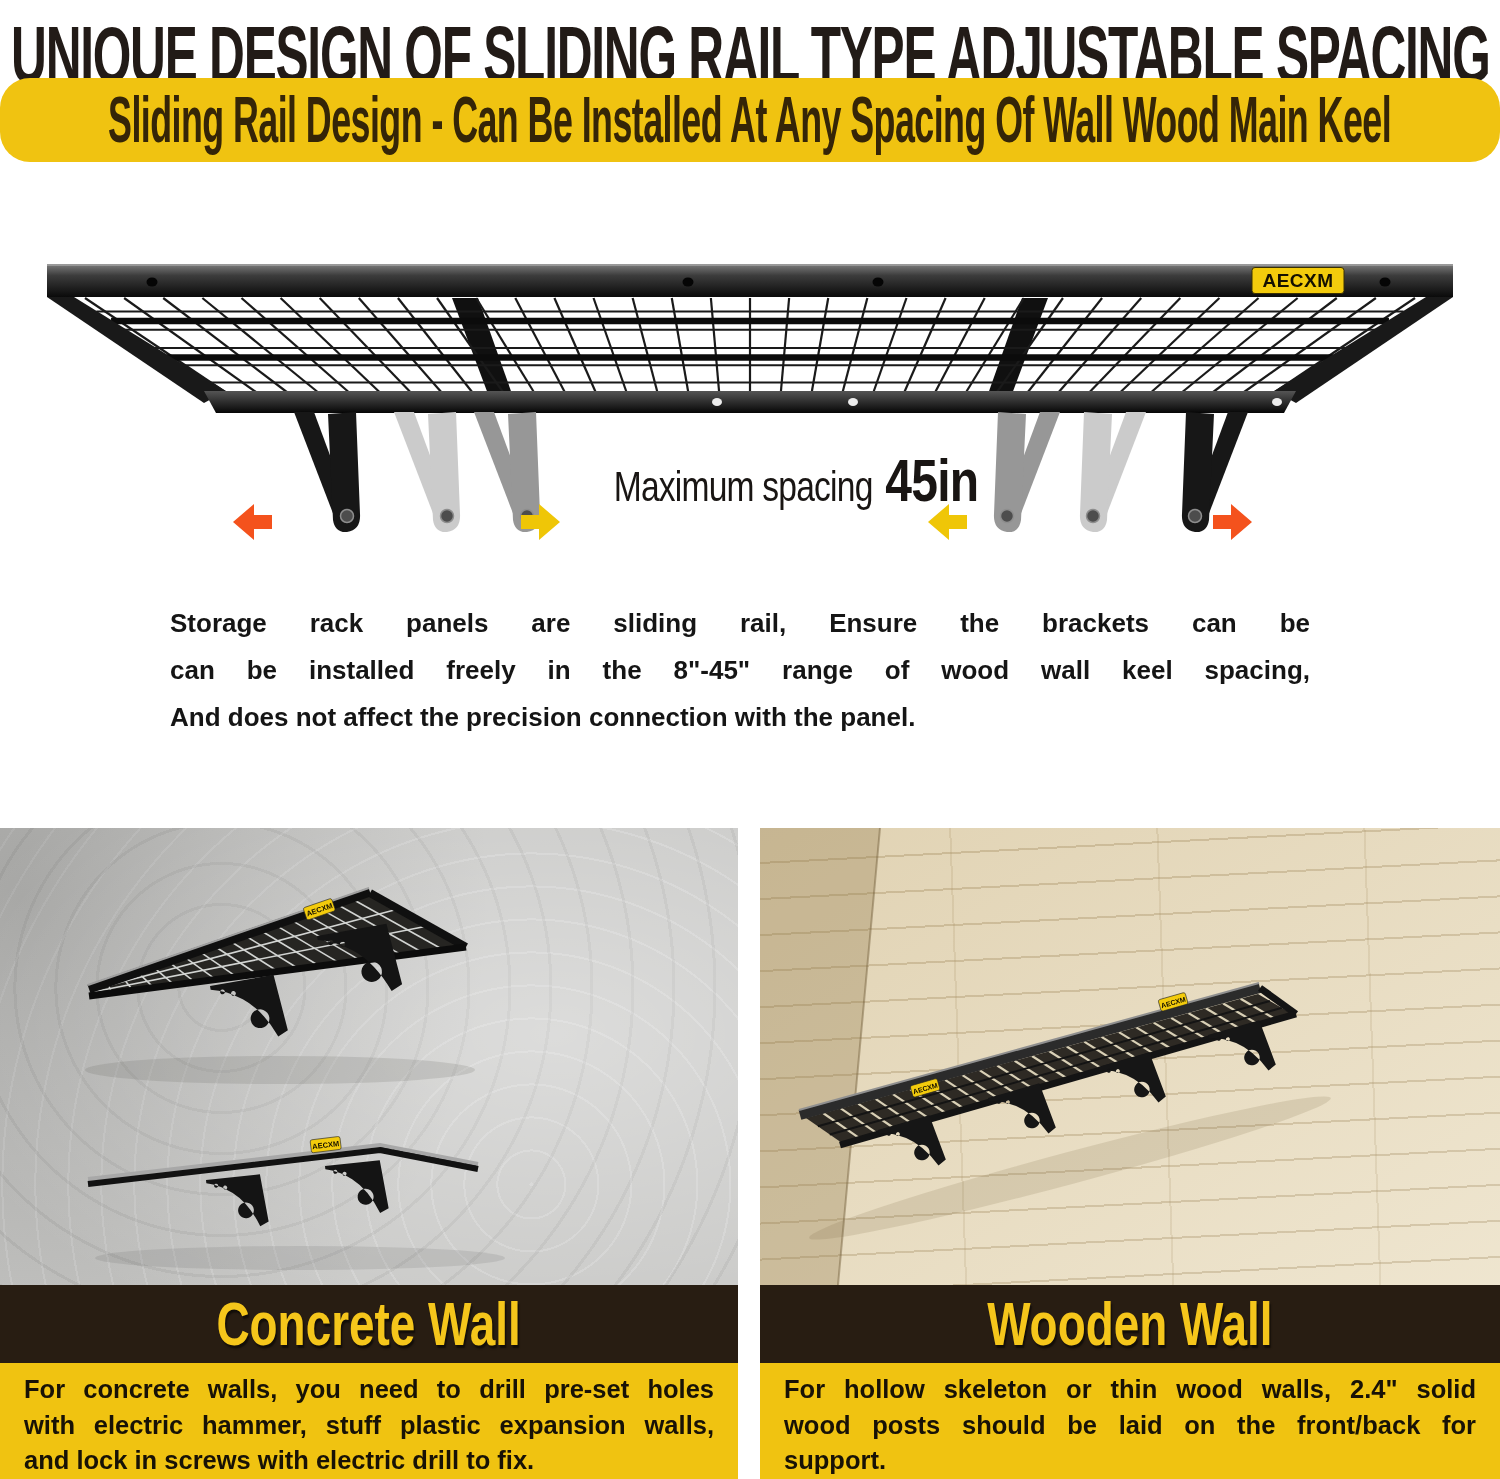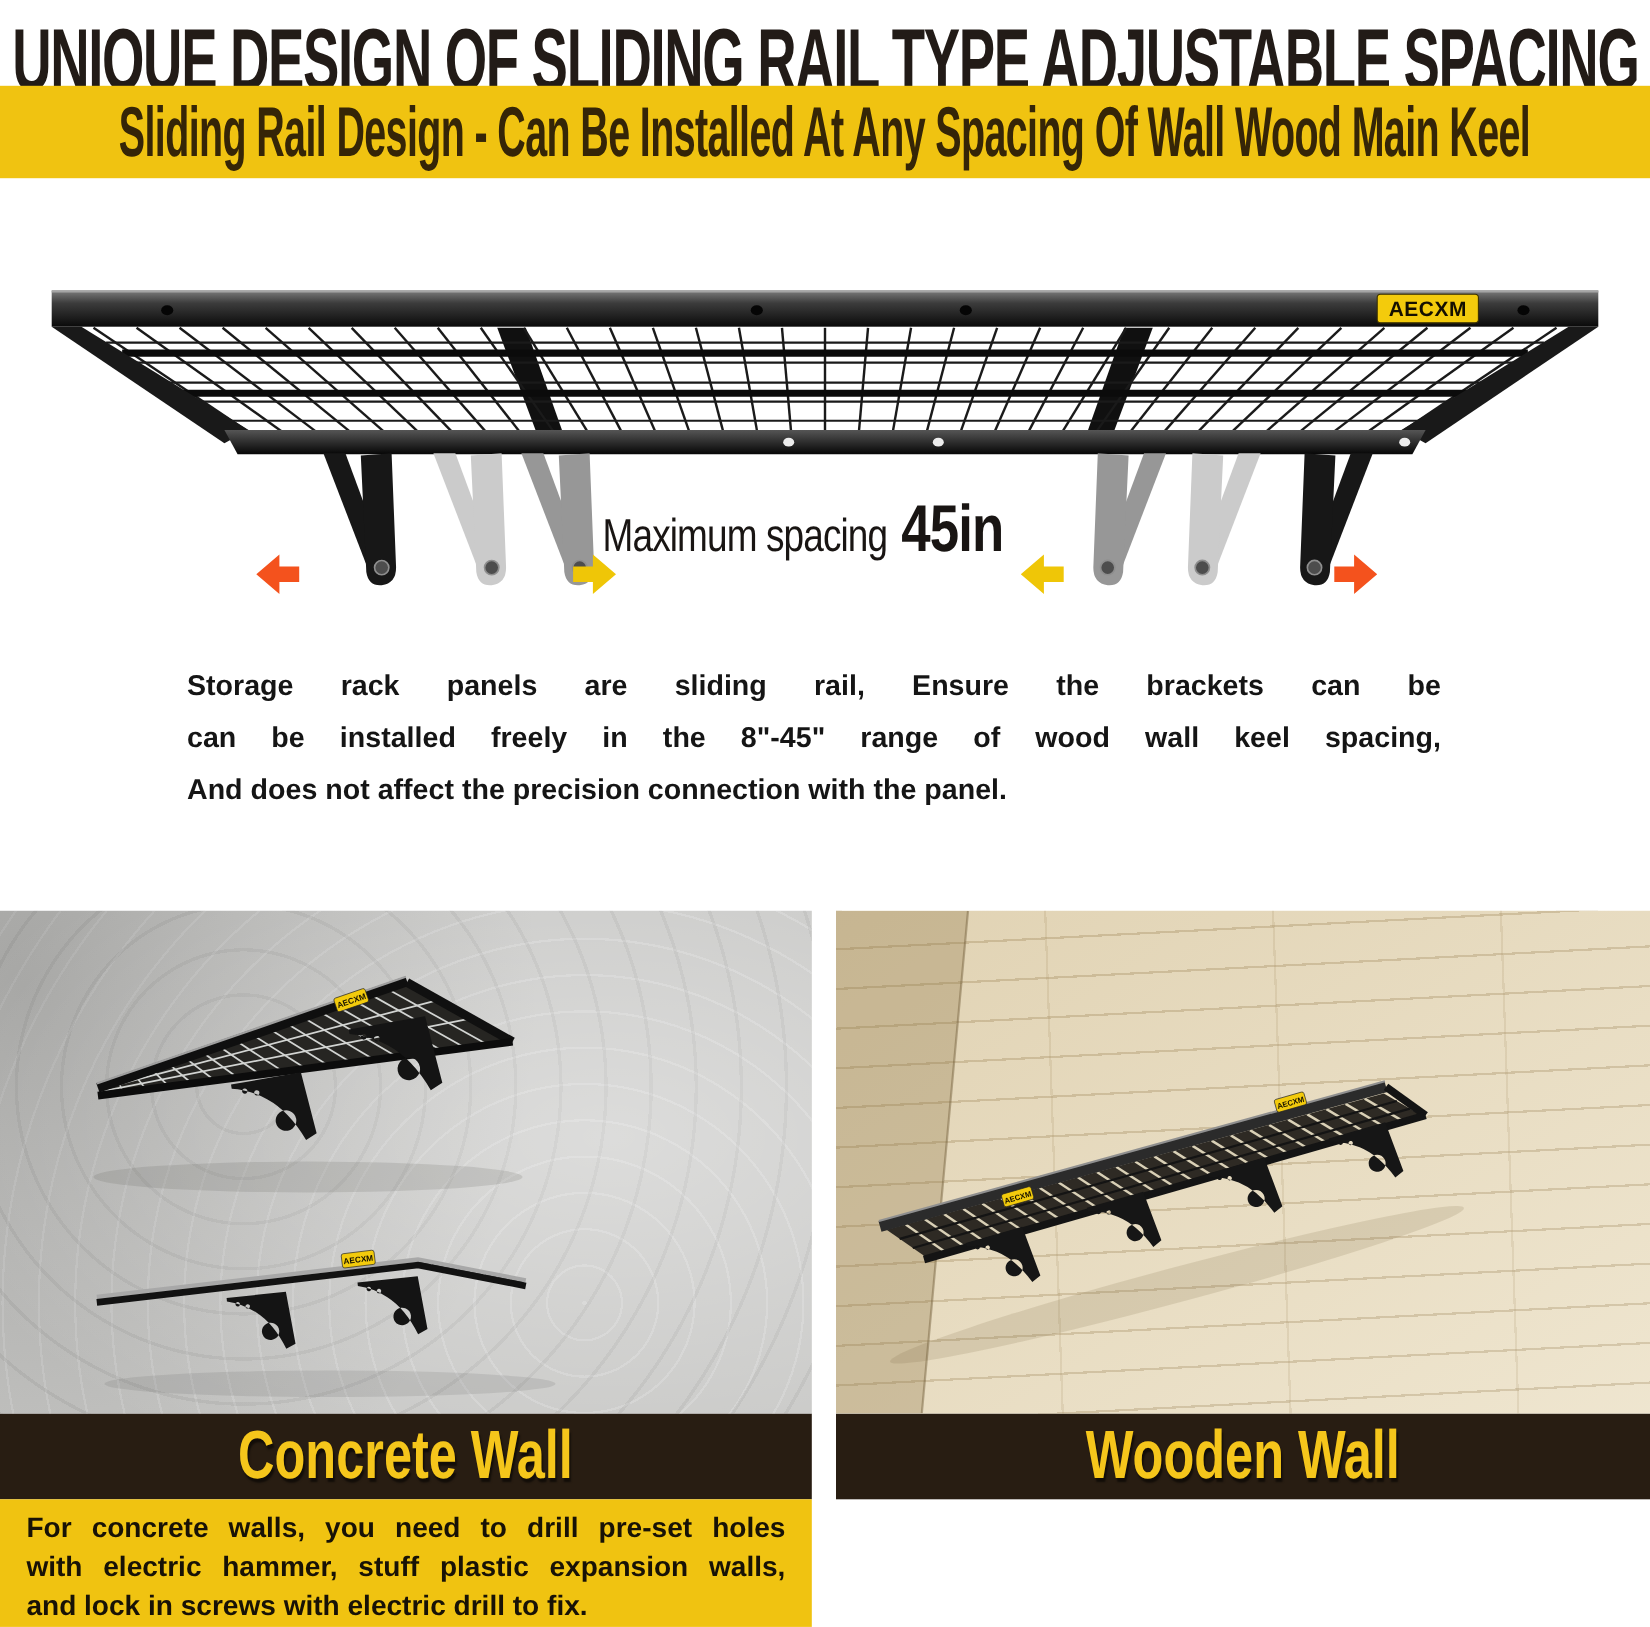--- a/index.html
+++ b/index.html
@@ -6,27 +6,27 @@
   #stage{position:relative;width:1500px;height:1479px;background:#fff;overflow:hidden;
          font-family:"Liberation Sans","DejaVu Sans",sans-serif;}
   .abs{position:absolute;}
 
   
   .title-wrap{left:0;top:16px;width:1500px;height:78px;display:flex;align-items:center;justify-content:center;}
   .title-text{white-space:nowrap;font-weight:700;font-size:80px;letter-spacing:-2px;color:#221b17;
               transform:scaleX(.62);transform-origin:center;line-height:1;}
 
   
-  .banner{left:0;top:78px;width:1500px;height:84px;background:#f0c311;display:flex;align-items:center;justify-content:center;}
+  .banner{left:0;top:78px;width:1500px;height:84px;background:#f0c311;display:flex;align-items:center;justify-content:center;border-radius:30px;}
   .banner-text{white-space:nowrap;font-weight:700;font-size:64px;letter-spacing:-1px;color:#352507;
                transform:scaleX(.56);transform-origin:center;line-height:1;}
 
   
   .diagram-svg{left:0;top:250px;width:1500px;height:330px;}
-  .spacing-label{left:730px;top:446px;transform:translateX(-50%);display:flex;align-items:baseline;gap:16px;}
+  .spacing-label{left:796px;top:446px;transform:translateX(-50%);display:flex;align-items:baseline;gap:16px;}
   .spacing-inner{display:flex;align-items:baseline;gap:16px;transform:scaleX(.8);transform-origin:center;}
   .spacing-reg{font-size:42px;font-weight:400;letter-spacing:-1px;color:#191513;white-space:nowrap;}
   .spacing-big{font-size:60px;font-weight:700;letter-spacing:-1px;color:#191513;white-space:nowrap;}
 
   
   .description{left:170px;top:600px;width:1140px;color:#151515;}
   .description .dline{font-size:26px;font-weight:700;line-height:47px;text-align:justify;text-align-last:justify;}
   .description .dline.last{text-align-last:left;}
 
   
@@ -314,15 +314,20 @@
           <g transform="translate(398,172) rotate(-16)">
             <rect width="28" height="12" rx="2" fill="#f3cb0c" stroke="#222" stroke-width=".6"></rect>
             <text x="14" y="9" text-anchor="middle" font-size="7" font-weight="700" fill="#151000">AECXM</text>
           </g>
         </g>
       </svg>
     </div>
     <div class="band-dark">
       <div class="band-heading">Wooden Wall</div>
     </div>
+    <div class="band-yellow">
+      <div class="cline">For hollow skeleton or thin wood walls, 2.4" solid</div>
+      <div class="cline">wood posts should be laid on the front/back for</div>
+      <div class="cline last">support.</div>
+    </div>
   </div>
 
 </div>
 
 </body></html>

